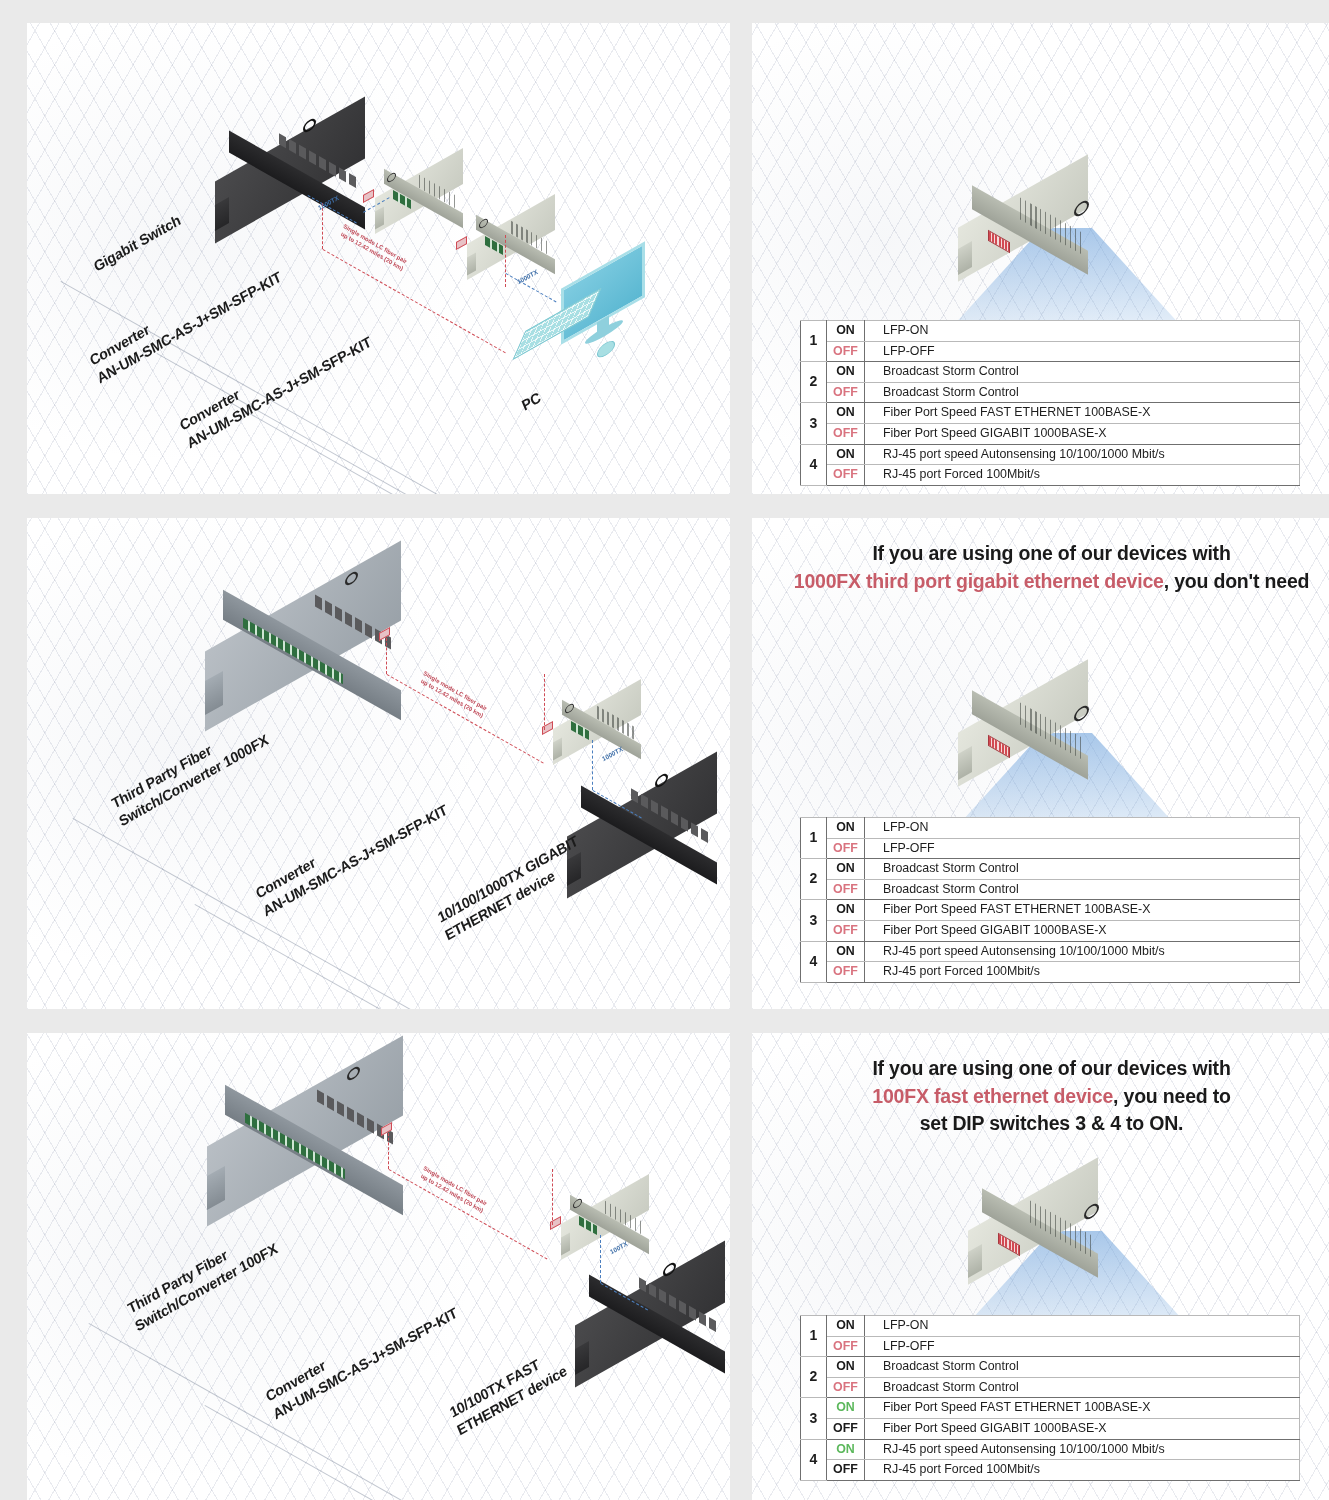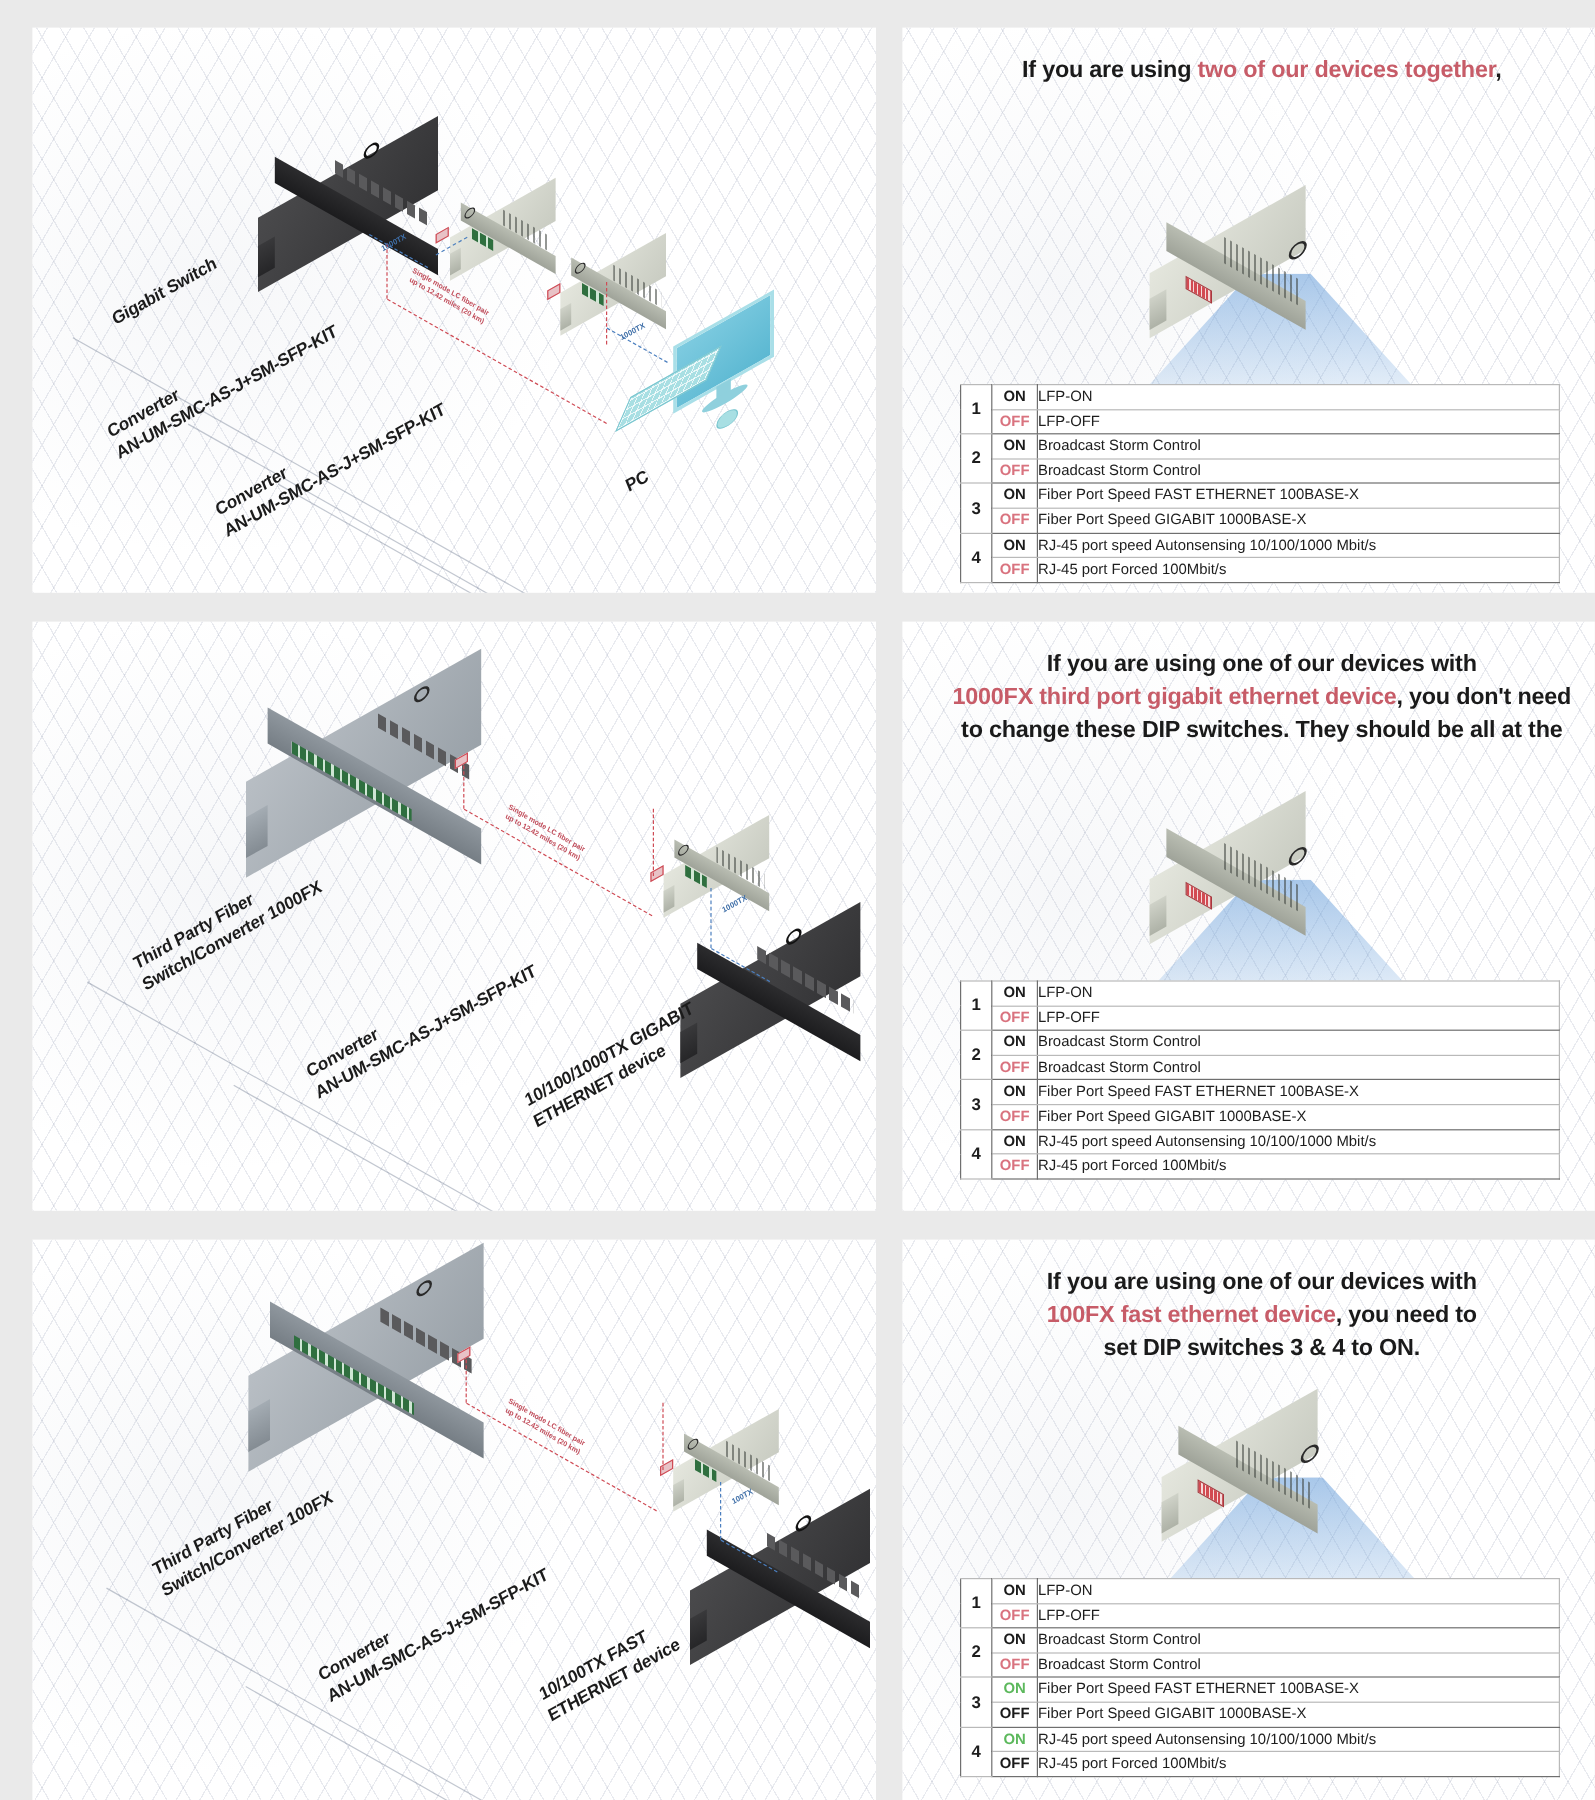--- a/index.html
+++ b/index.html
@@ -79,21 +79,21 @@
   }
   .dip-table td.st {
     width: 38px; text-align: center;
     font-weight: bold;
     border-right: 1px solid #6f6f6f;
   }
   .dip-table td.st.on-active  { color: #1a1a1a; }
   .dip-table td.st.off-active { color: #d9737f; }
   .dip-table td.st.on-green   { color: #5cb85c; }
   .dip-table td.st.off-black  { color: #1a1a1a; }
-  .dip-table td.desc { padding-left: 0; }
+  .dip-table td.desc { padding-left: 18px; }
   .dip-table tr.grp-end td { border-bottom: 1px solid #6f6f6f; }
 
   
   .scene { position: absolute; inset: 0; }
 
   .iso-label {
     position: absolute;
     font-size: 14.5px;
     font-weight: bold;
     color: #1b1b1b;
@@ -318,21 +318,20 @@
       <div class="iso-label" style="left:150px; top:395px;">
         <span>Converter</span><br>
         <span>AN-UM-SMC-AS-J+SM-SFP-KIT</span>
       </div>
       <div class="iso-label" style="left:492px; top:375px;">PC</div>
     </div>
   </div>
 
   <div class="panel">
     <div class="instr">
-      <div><span>If you are using </span><span class="hl">two of our devices together</span><span>,</span></div>
     </div>
 
     <div class="scene">
       <div class="beam" style="left:190px; top:205px; width:250px; height:110px;"></div>
       <div class="iso-box">
         <div class="top lt-top" style="left:206px; top:168px; width:130px; height:54px;"></div>
         <div class="side lt-side" style="left:206px; top:222px; width:14px; height:26px;"></div>
         <div class="front lt-front" style="left:220px; top:195px; width:116px; height:24px;"></div>
         <div class="logo-iso light" style="left:322px; top:178px; width:15px; height:15px;"></div>
         <div class="vent" style="left:268px; top:192px; width:62px; height:22px;"></div>
@@ -440,21 +439,20 @@
         <span>10/100/1000TX GIGABIT</span><br>
         <span>ETHERNET device</span>
       </div>
     </div>
   </div>
 
   <div class="panel">
     <div class="instr">
       <div>If you are using one of our devices with</div>
       <div><span class="hl">1000FX third port gigabit ethernet device</span><span>, you don't need</span></div>
-      <div>to change these DIP switches. They should be all at the</div>
     </div>
 
     <div class="scene">
       <div class="beam" style="left:190px; top:215px; width:250px; height:110px;"></div>
       <div class="iso-box">
         <div class="top lt-top" style="left:206px; top:178px; width:130px; height:54px;"></div>
         <div class="side lt-side" style="left:206px; top:232px; width:14px; height:26px;"></div>
         <div class="front lt-front" style="left:220px; top:205px; width:116px; height:24px;"></div>
         <div class="logo-iso light" style="left:322px; top:188px; width:15px; height:15px;"></div>
         <div class="vent" style="left:268px; top:202px; width:62px; height:22px;"></div>

